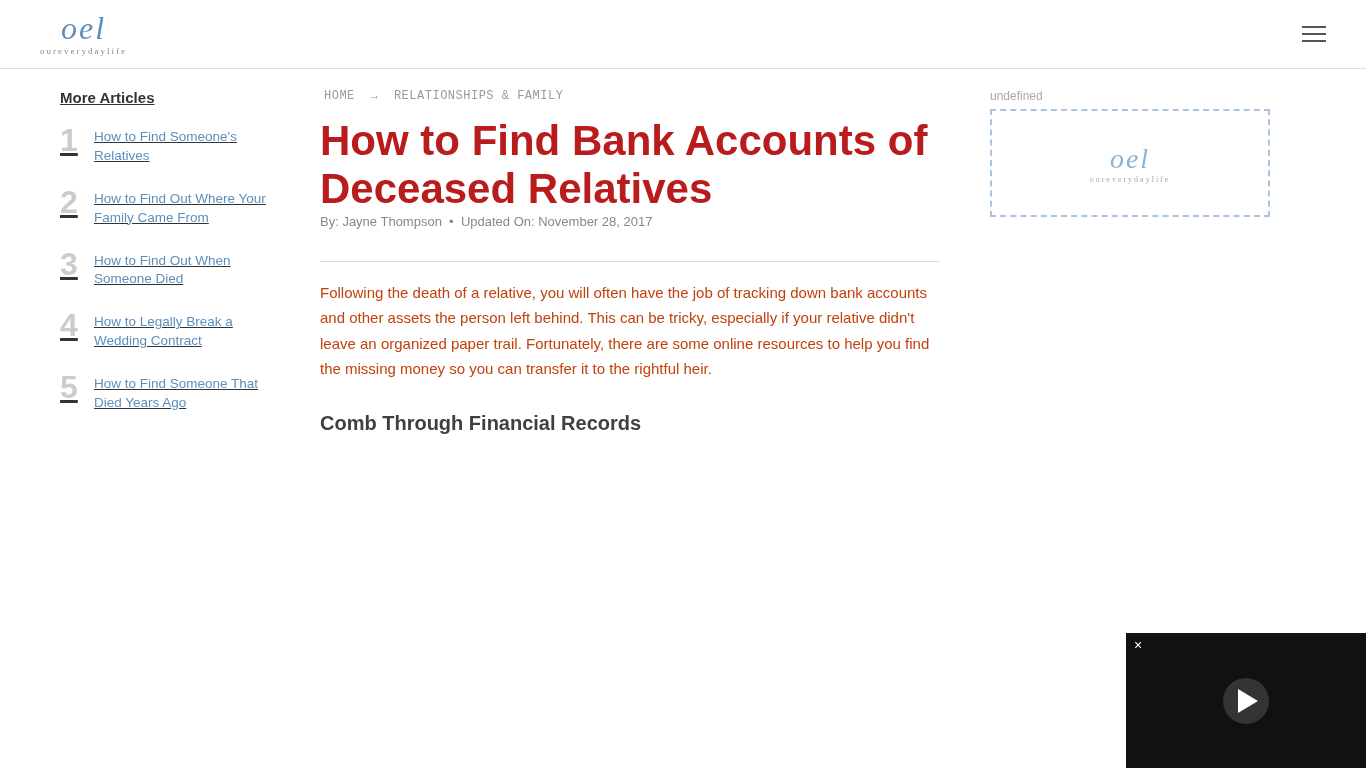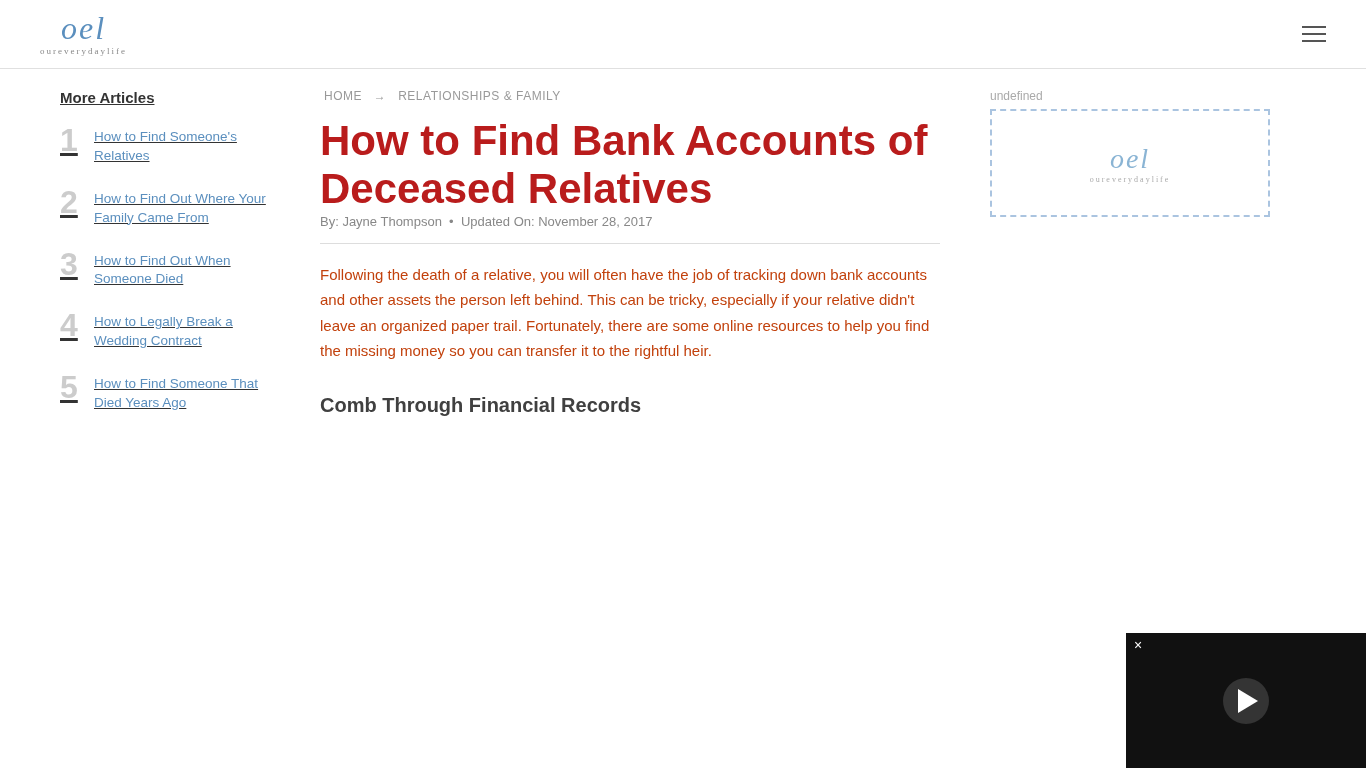--- a/index.html
+++ b/index.html
@@ -97,21 +97,21 @@
 
     
     .main-content {
       flex: 1;
       padding: 20px 40px 20px 20px;
       max-width: 680px;
     }
 
     
     .breadcrumb {
-      font-family: Liberation Sans, sans-serif;
+      font-family: Liberation Mono, monospace;
       font-size: 12px;
       color: #5b8fbe;
       margin-bottom: 14px;
       text-transform: uppercase;
       letter-spacing: 0.5px;
     }
     .breadcrumb span { color: #999; margin: 0 4px; }
 
     
     .article-title {
@@ -121,21 +121,21 @@
       color: #b91c1c;
       line-height: 1.15;
     }
 
     
     .article-meta {
       font-family: Arial, sans-serif;
       font-size: 13px;
       color: #888;
       margin-bottom: 18px;
-      padding-bottom: 14px;
+      padding-bottom: 32px;
       border-bottom: 1px solid #ddd;
     }
 
     
     .article-body {
       font-family: Liberation Sans, sans-serif;
       font-size: 15px;
       color: #c2410c;
       line-height: 1.7;
       margin-bottom: 30px;

